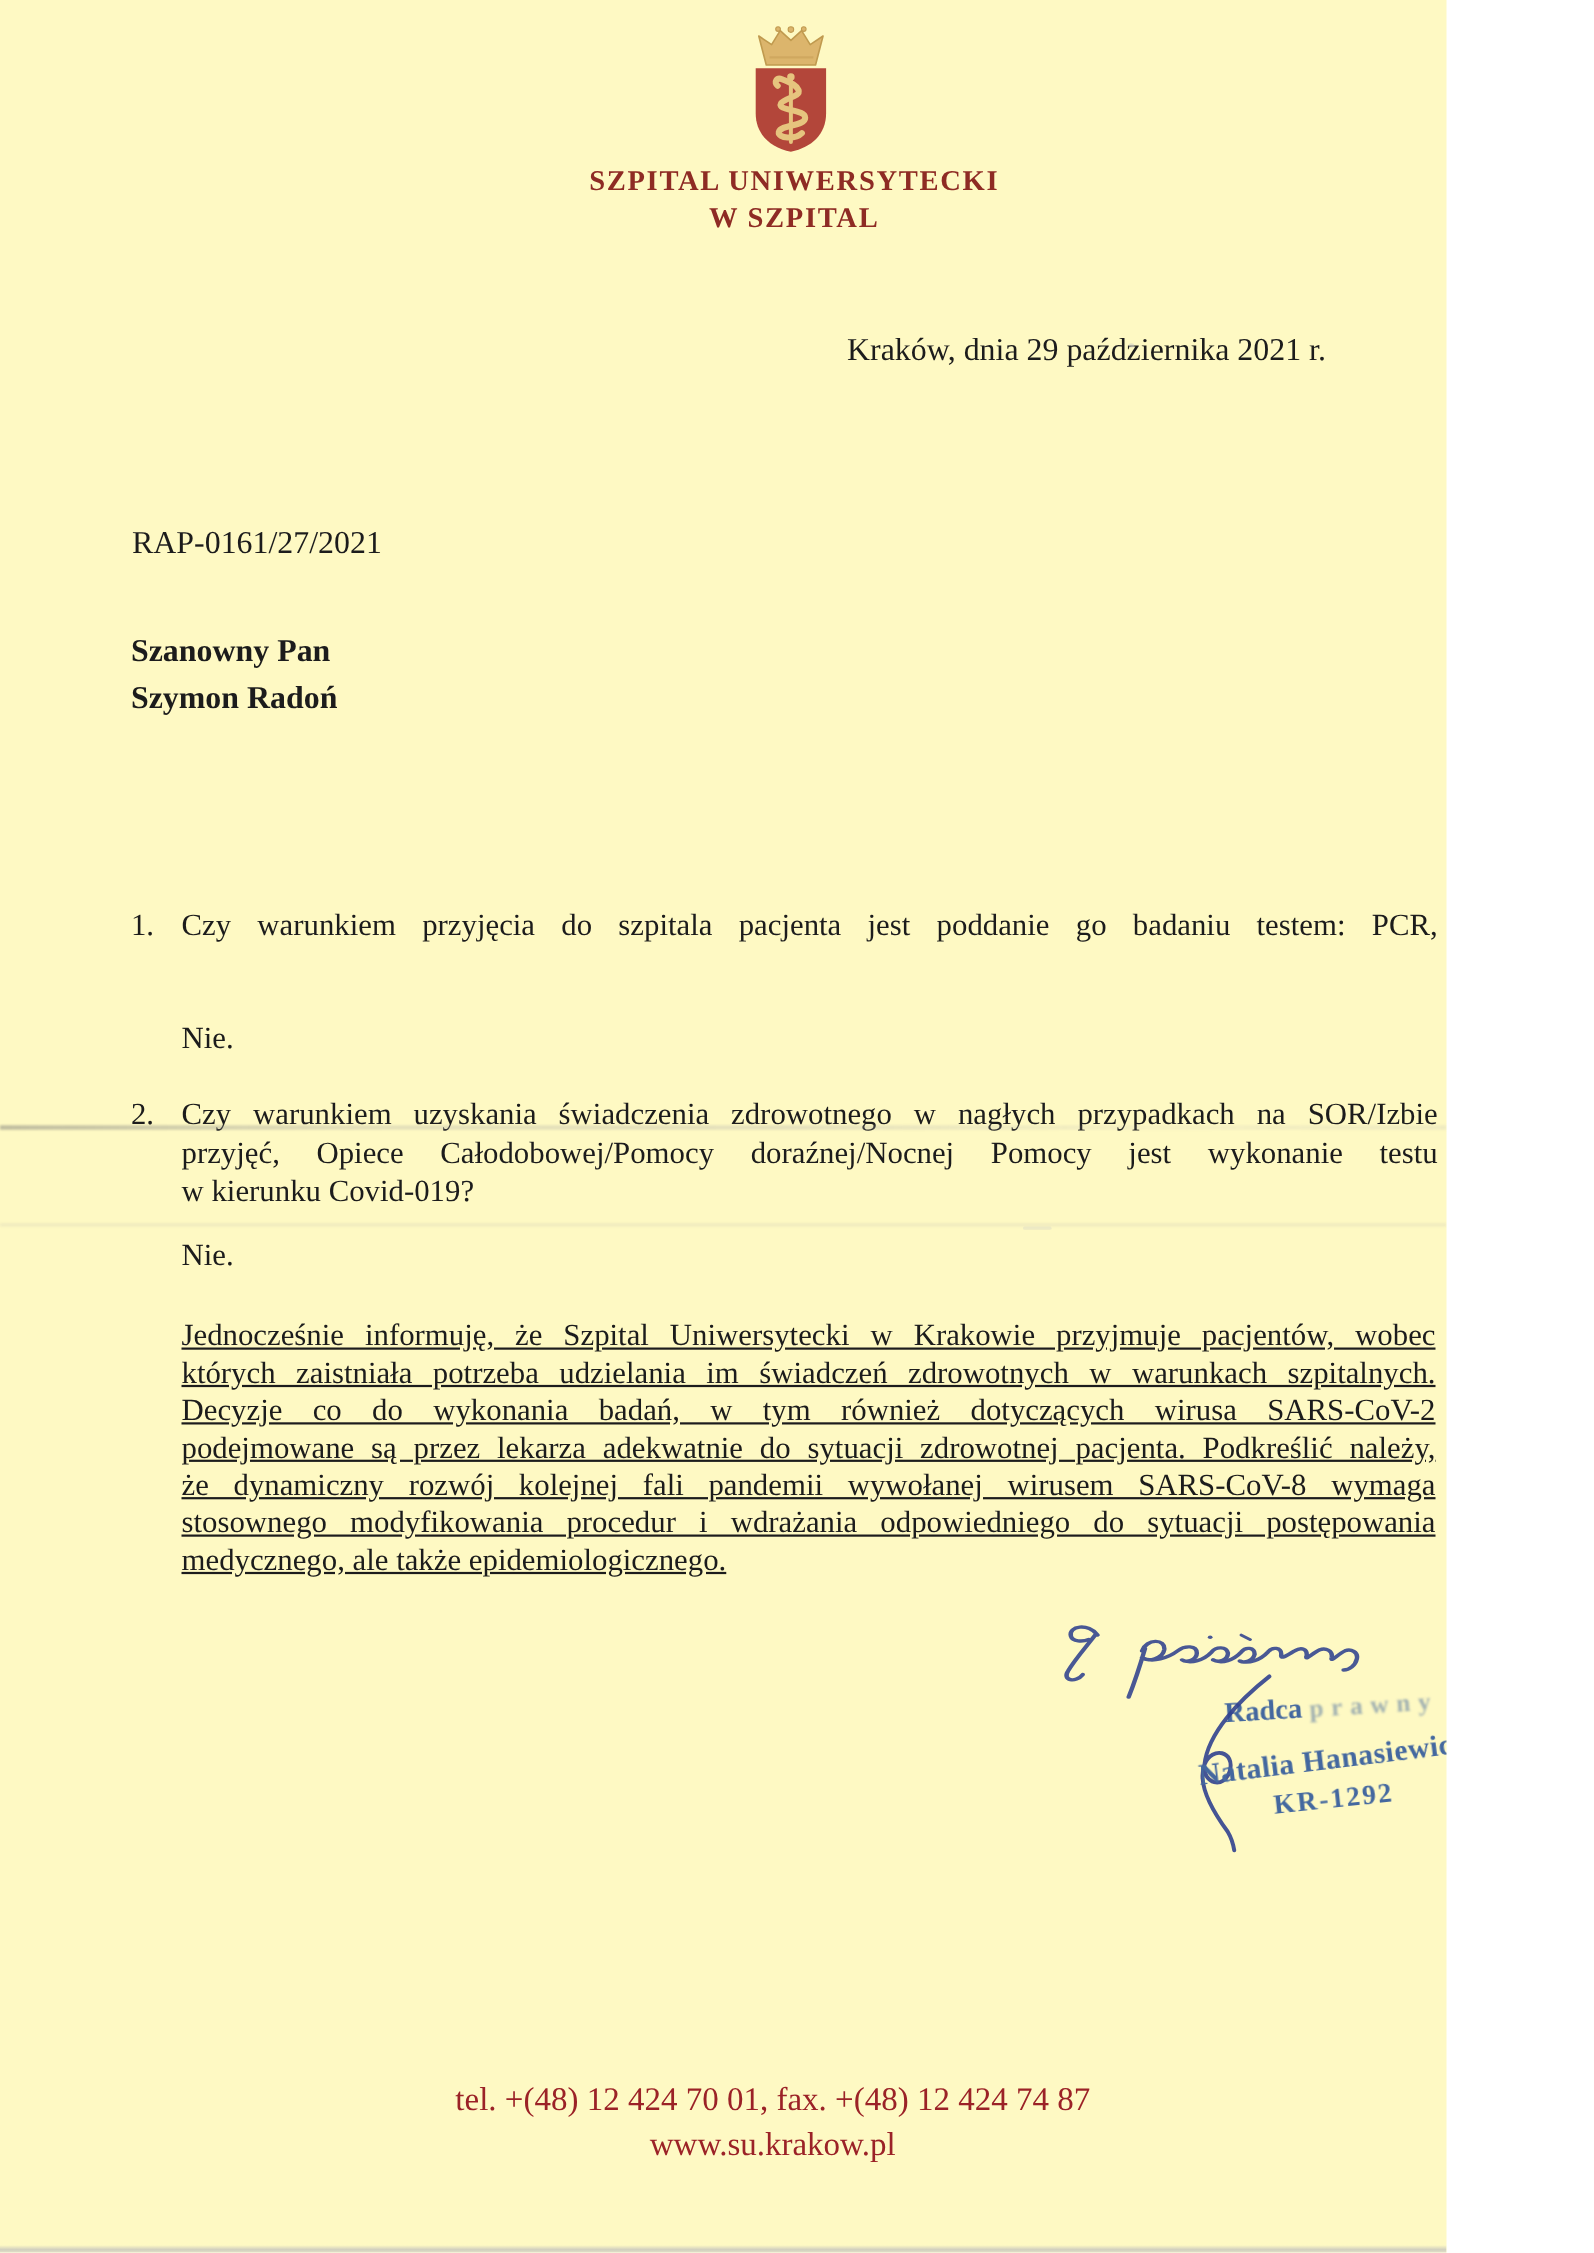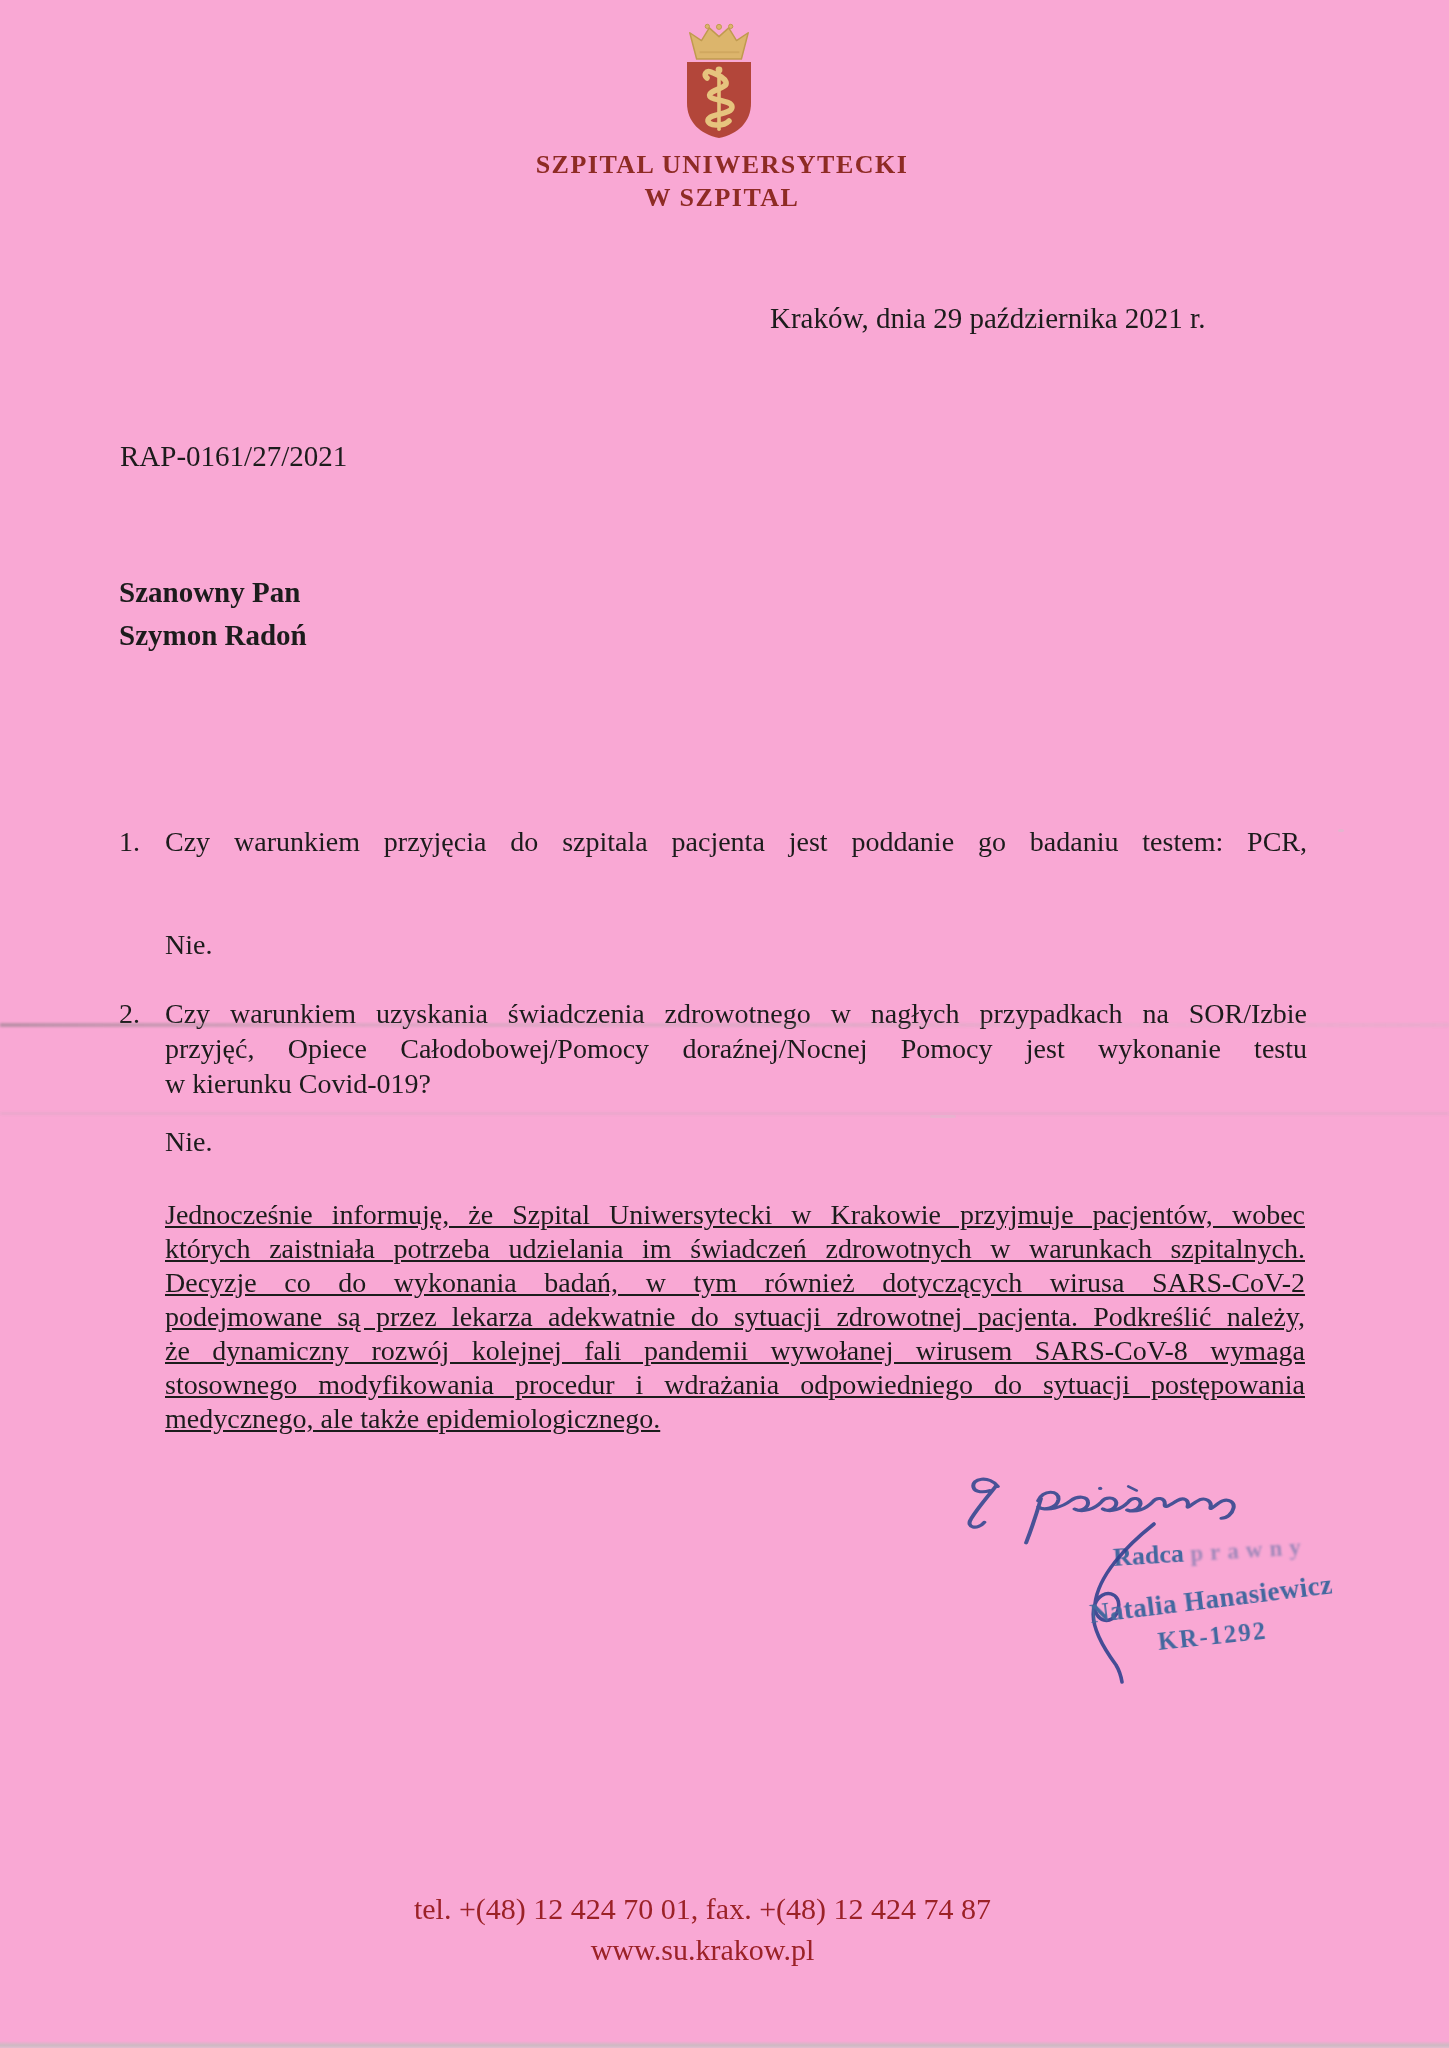--- a/index.html
+++ b/index.html
@@ -1,36 +1,36 @@
 <!DOCTYPE html>
 <html><head>
 <meta charset="utf-8">
 <style>
   html,body{margin:0;padding:0;background:#ffffff;}
   .page{
     position:relative;
-    width:1449px;height:2048px;
-    background:#f9a8d4;
+    width:1315px;height:2048px;
+    background:#fef9c3;
     overflow:hidden;
     font-family:"Liberation Serif","DejaVu Serif",serif;
     color:#1c1c1c;
   }
   
   .logo-crown{position:absolute;left:687px;top:23px;width:64px;height:37px;}
   .logo-shield{position:absolute;left:683px;top:59px;width:72px;height:82px;}
   .org-line{
     position:absolute;left:722px;transform:translateX(-50%);
     color:#8e2b24;font-weight:bold;letter-spacing:1.5px;
     font-size:26px;white-space:nowrap;
   }
   .org-line1{top:150px;}
   .org-line2{top:183px;}
   
   .date-line{position:absolute;left:770px;top:302px;font-size:29px;white-space:nowrap;}
-  .ref-number{position:absolute;left:120px;top:440px;font-size:29px;white-space:nowrap;}
+  .ref-number{position:absolute;left:120px;top:478px;font-size:29px;white-space:nowrap;}
   .salutation{position:absolute;left:119px;top:571px;font-size:29px;font-weight:bold;line-height:43px;font-family:Liberation Serif, serif;}
   .q-item{position:absolute;left:119px;width:1188px;font-size:28px;line-height:35px;}
   .q-item-1{top:824px;}
   .q-item-2{top:996px;}
   .q-num{position:absolute;left:0;top:0;}
   .q-text{margin-left:46px;}
   .answer{position:absolute;left:165px;font-size:28px;}
   .answer-1{top:929px;}
   .answer-2{top:1126px;}
   .closing-paragraph{

